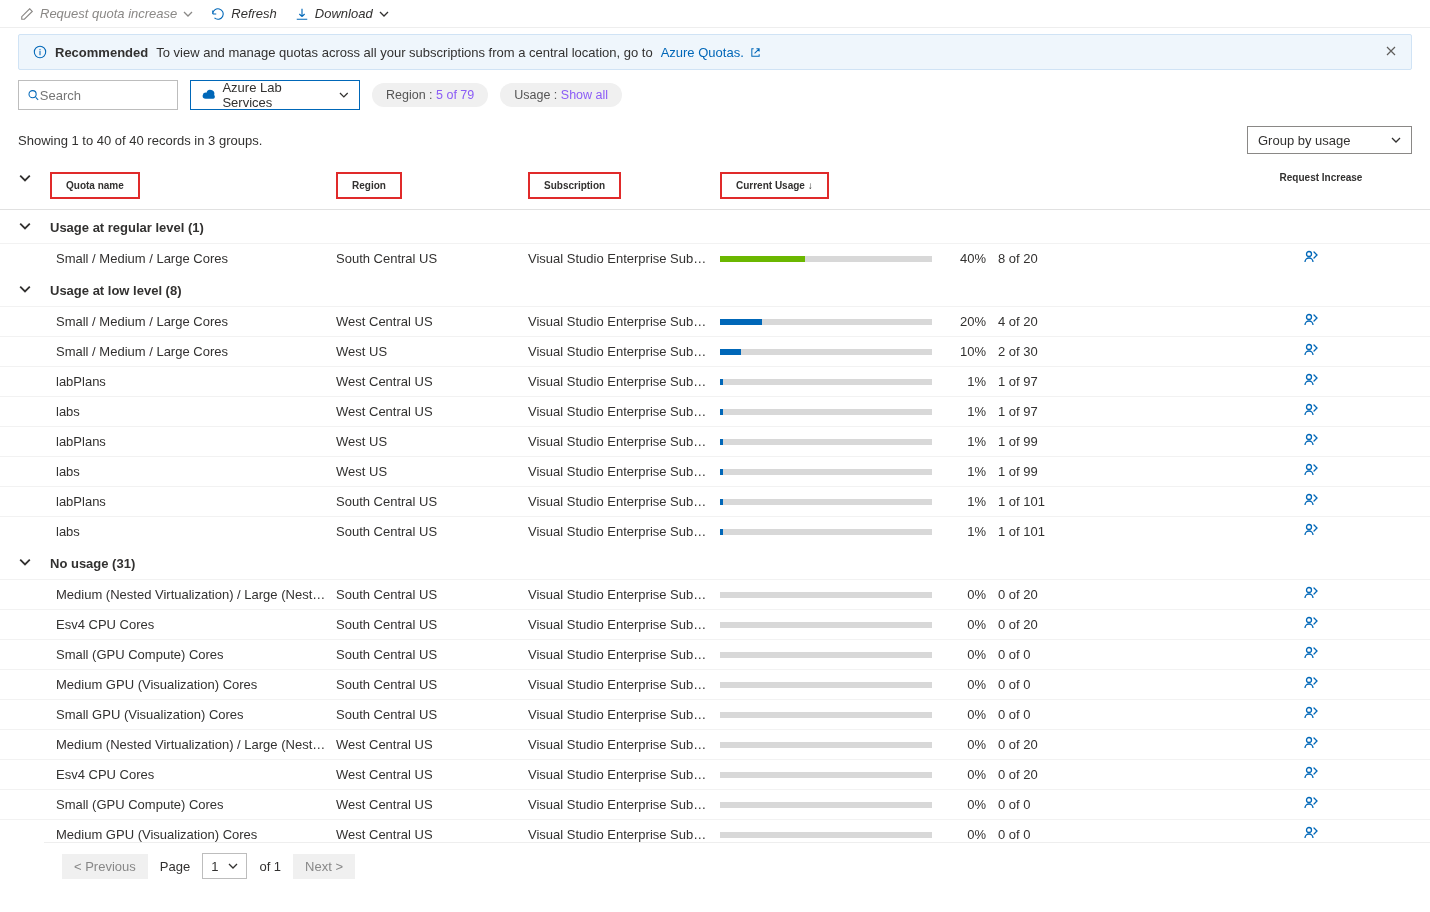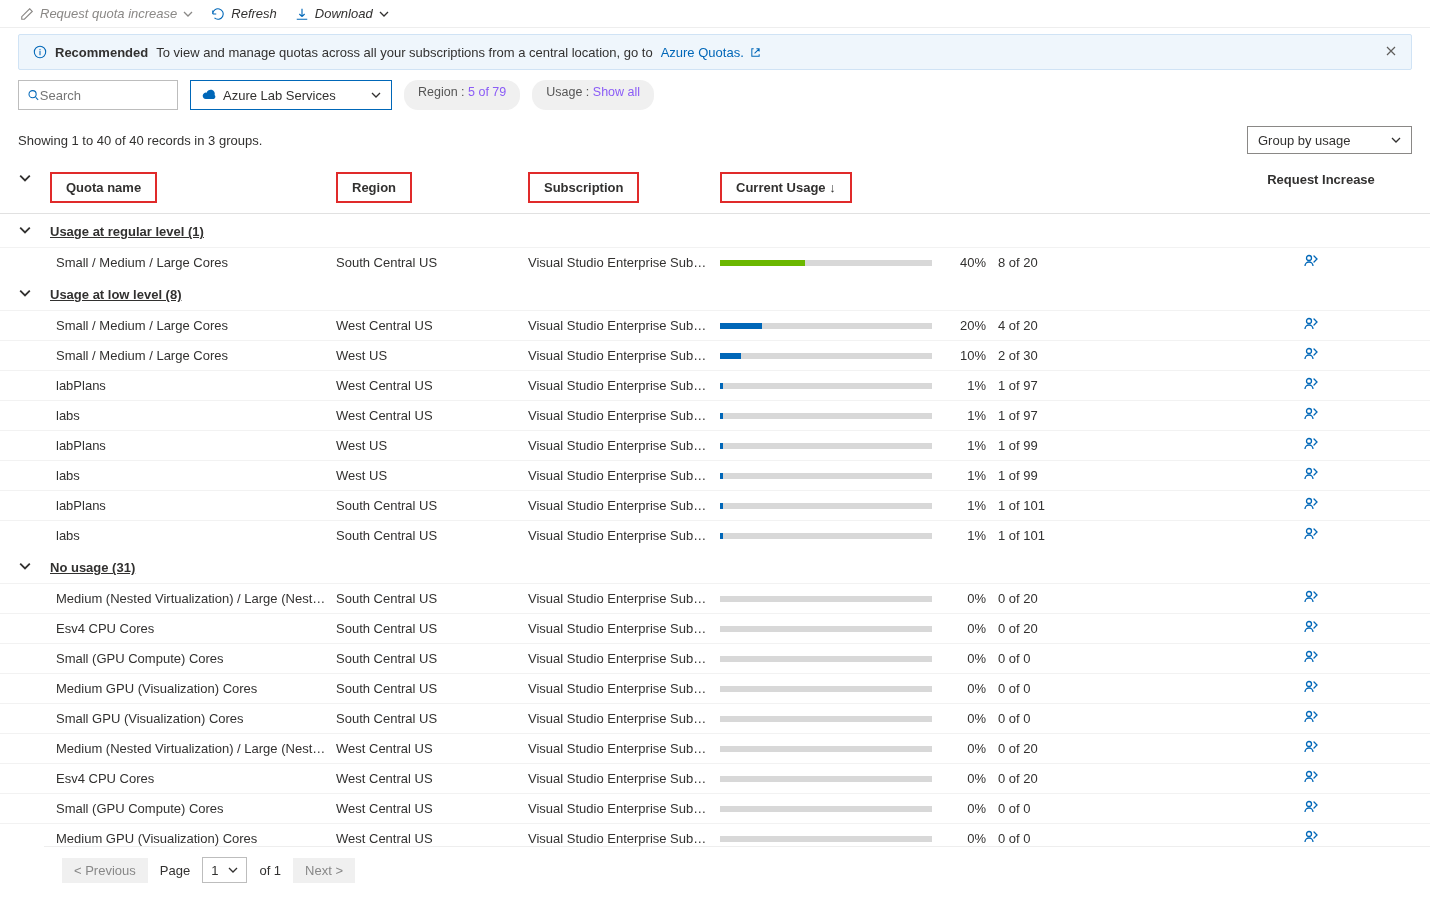--- a/index.html
+++ b/index.html
@@ -33,34 +33,35 @@
     border: 1px solid #d0e3f5;
     border-radius: 2px;
     display: flex;
     align-items: center;
     gap: 8px;
   }
   .info-banner .link { color: #0067b8; cursor: pointer; }
   .info-banner .close { margin-left: auto; cursor: pointer; color: #605e5c; font-size: 14px; }
   .filters-row {
     display: flex;
+    align-items: center;
     gap: 12px;
     padding: 4px 18px 6px;
   }
   .search-box {
     display: flex; align-items: center;
     border: 1px solid #bdbdbd;
     height: 30px; width: 160px;
     padding: 0 8px;
   }
   .search-box input { border: none; outline: none; font-size: 13px; width: 100%; }
   .provider-dd {
     display: flex; align-items: center; gap: 8px;
     border: 1px solid #0067b8; height: 30px; padding: 8px 10px;
-    cursor: pointer; width: 202px; justify-content: space-between;
+    cursor: pointer; width: 170px; justify-content: space-between;
   }
   .pill {
     background: #f0f0f0; border-radius: 14px;
     padding: 5px 14px; font-size: 12.5px; cursor: pointer;
   }
   .pill .label { color: #555; }
   .pill .value { font-weight: 400; color: #8b5cf6; }
   .status-row {
     display: flex; align-items: center; justify-content: space-between;
     padding: 10px 18px 4px;
@@ -70,39 +71,38 @@
     display: flex; align-items: center; justify-content: space-between;
     padding: 0 10px; cursor: pointer;
   }
   .table-wrap { position: relative; }
   .thead {
     display: grid;
     grid-template-columns: 50px 286px 192px 192px 502px 198px;
     padding: 14px 0 10px;
     border-bottom: 1px solid #e1e1e1;
     font-weight: 600;
-    font-size: 13px;
+    font-size: 10px;
   }
   .thead .hcell { position: relative; }
   .thead .hcell .box {
     display: inline-block;
     border: 2px solid #e02a2a;
     padding: 6px 14px;
   }
   .thead .chev { cursor: pointer; }
   .thead .usage-cell { display: flex; align-items: center; gap: 6px; }
   .tbody { max-height: 632px; overflow-y: scroll; }
   .group-row {
     display: grid;
     grid-template-columns: 50px auto;
     align-items: center;
     padding: 10px 0 8px;
     font-weight: 600;
     cursor: pointer;
-    text-decoration: underline;
   }
   .data-row {
     display: grid;
     grid-template-columns: 50px 286px 192px 192px 502px 198px;
     align-items: center;
     min-height: 30px;
     border-top: 1px solid #f2f2f2;
   }
   .data-row .qn { padding-left: 6px; }
   .cell { white-space: nowrap; overflow: hidden; text-overflow: ellipsis; padding-right: 10px; }

